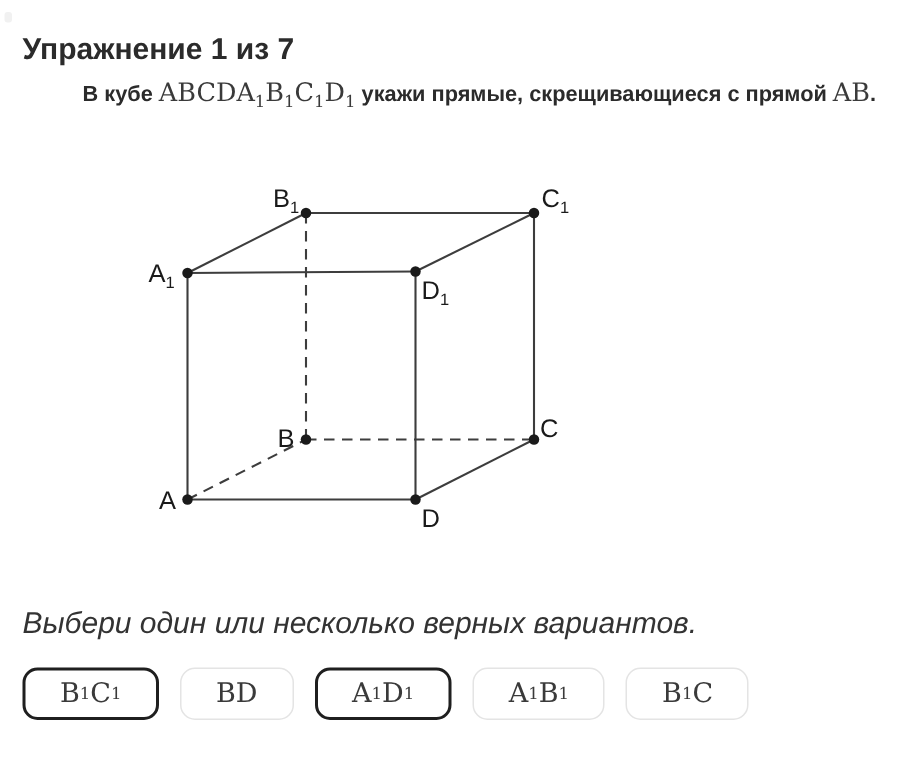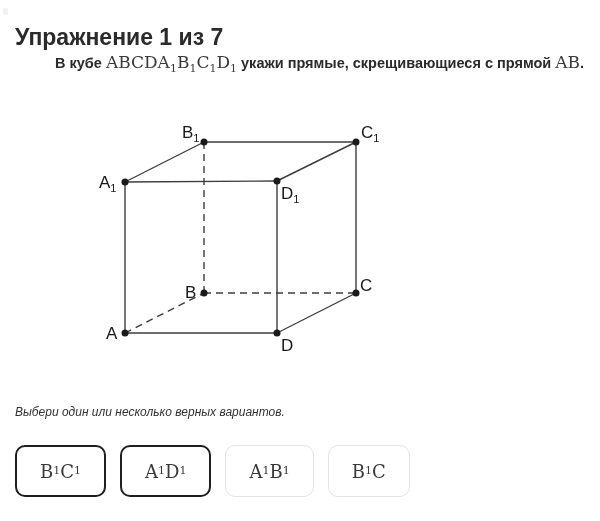--- a/index.html
+++ b/index.html
@@ -12,21 +12,21 @@
     --unselected-border:#e4e4e4;
     --button-bg:#ffffff;
   }
   html,body{margin:0;padding:0;}
   body{
     width:600px;height:521px;background:#ffffff;position:relative;
     font-family:"Liberation Sans",sans-serif;overflow:hidden;
   }
   .page-title{
     position:absolute;left:15px;top:9px;
-    font-size:23px;font-weight:bold;color:var(--title-text);
+    font-size:20px;font-weight:bold;color:var(--title-text);
   }
   .task-line{
     position:absolute;left:15px;top:51px;width:560px;
     font-size:14.5px;font-weight:bold;color:var(--body-text);line-height:22px;margin-left:40px;
   }
   .seg-bold{font-family:"Liberation Sans",sans-serif;font-weight:bold;}
   .seg-math{
     font-family:"DejaVu Serif","Liberation Serif",serif;
     font-weight:normal;font-size:17px;color:var(--math-text);
   }
@@ -35,27 +35,27 @@
   .edge{stroke:var(--diagram-line);stroke-width:1.4;fill:none;}
   .edge.dashed{stroke-dasharray:7 5;}
   .vertex-dot{fill:var(--dot-color);stroke:none;}
   .vertex-label{
     font-family:"Liberation Sans",sans-serif;font-size:17px;
     fill:var(--dot-color);
   }
   .vertex-label .sub{font-size:11px;}
   .instruction{
     position:absolute;left:15px;top:405px;
-    font-size:12px;font-style:italic;color:#333333;
+    font-size:20px;font-style:italic;color:#333333;
   }
   .options-row{
     position:absolute;left:15px;top:445px;display:flex;gap:14px;align-items:center;
   }
   .option{
-    box-sizing:border-box;height:52px;padding:0 23px;border-radius:10px;
+    box-sizing:border-box;height:35px;padding:0 23px;border-radius:10px;
     background:var(--button-bg);border:1px solid var(--unselected-border);
     font-family:"DejaVu Serif","Liberation Serif",serif;font-size:18px;
     color:var(--math-text);display:flex;align-items:center;justify-content:center;
     cursor:pointer;
   }
   .option.selected{border:2px solid var(--selected-border);}
   .corner-speck{
     position:absolute;left:3px;top:8px;width:5px;height:7px;
     background:#f1f1f1;border-radius:2px;
   }
@@ -97,16 +97,17 @@
     <circle cx="356" cy="142" r="3.5" class="vertex-dot"></circle>
     <text x="361" y="138" class="vertex-label">C<tspan class="sub" dy="4">1</tspan></text>
     <circle cx="277" cy="181" r="3.5" class="vertex-dot"></circle>
     <text x="281" y="199" class="vertex-label">D<tspan class="sub" dy="4">1</tspan></text>
   </svg>
 
 <div class="instruction">Выбери один или несколько верных вариантов.</div>
 
 <div class="options-row">
     <button class="option selected">B<sub>1</sub>C<sub>1</sub></button>
+    <button class="option">BD</button>
     <button class="option selected">A<sub>1</sub>D<sub>1</sub></button>
     <button class="option">A<sub>1</sub>B<sub>1</sub></button>
     <button class="option">B<sub>1</sub>C</button>
   </div>
 
 </body></html>

